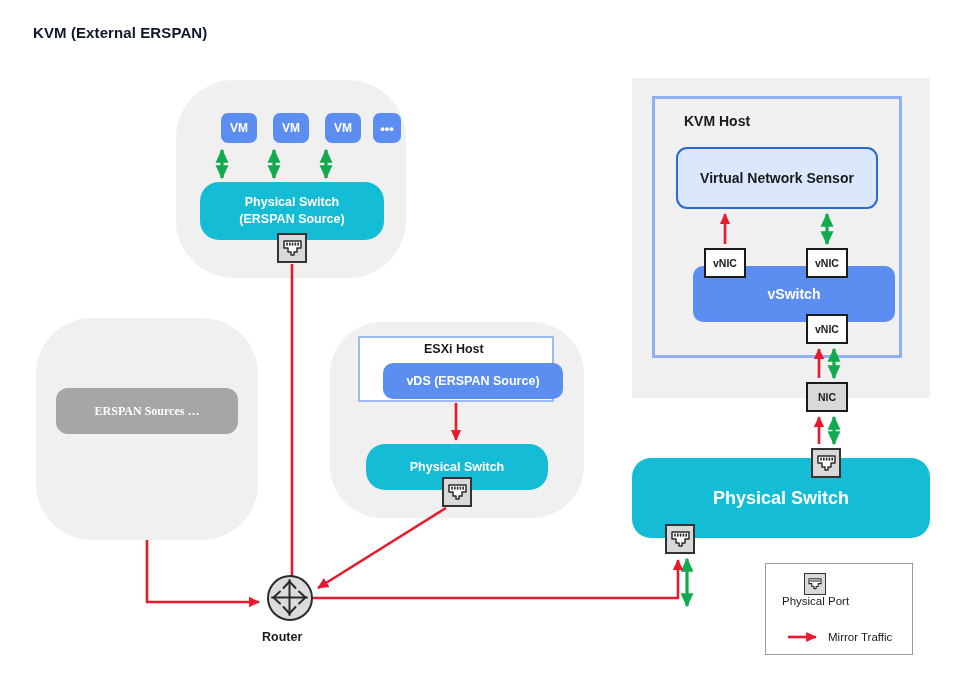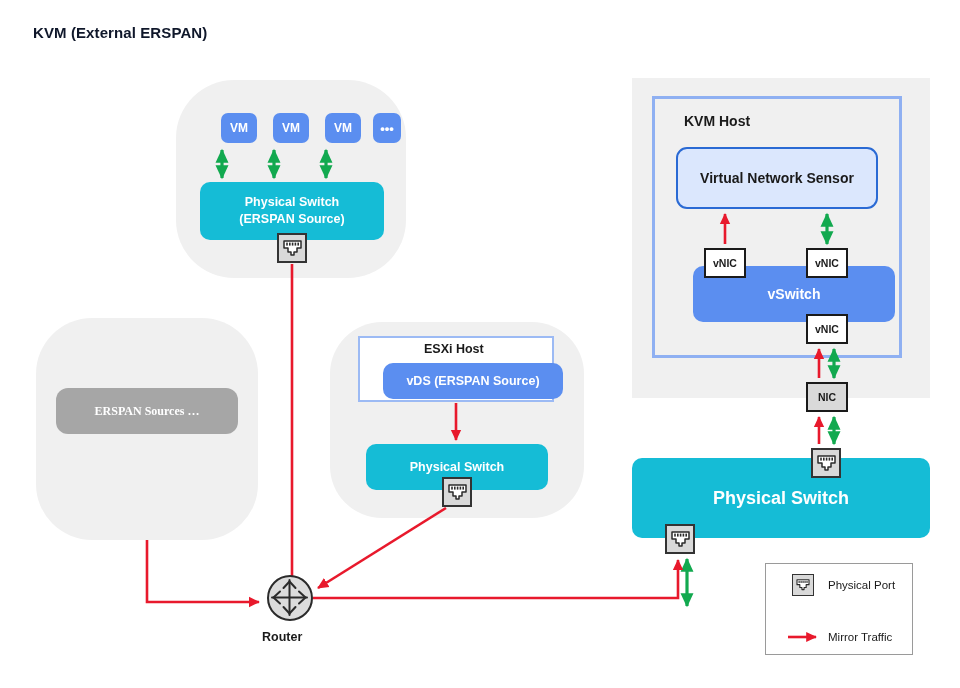--- a/index.html
+++ b/index.html
@@ -58,21 +58,21 @@
   .node {
     display: flex;
     align-items: center;
     justify-content: center;
     text-align: center;
     box-sizing: border-box;
   }
   .cyan {
     background: #15bcd6;
     color: #ffffff;
-    border-radius: 10px;
+    border-radius: 19px;
     font-weight: bold;
   }
   .blue {
     background: #5b8ef0;
     color: #ffffff;
     border-radius: 10px;
     font-weight: bold;
     margin-left: 17px;
   }
   .gray-node {
@@ -191,21 +191,21 @@
     border: 1px solid #9a9a9a;
     background: #ffffff;
     box-sizing: border-box;
   }
   .legend-row {
     position: absolute;
     display: flex; align-items: center;
     left: 14px;
     height: 24px;
   }
-  #legend-row-port    { top: 9px; }
+  #legend-row-port    { top: 9px; flex-direction: column; }
   #legend-row-network { top: 36px; }
   #legend-row-mirror  { top: 61px; align-items: center; }
   .legend-glyph {
     width: 46px; height: 24px;
     display: flex; align-items: center; justify-content: center;
   }
   .legend-text {
     font-size: 11.5px; color: #1a1a1a;
     margin-left: 2px;
     white-space: nowrap;

